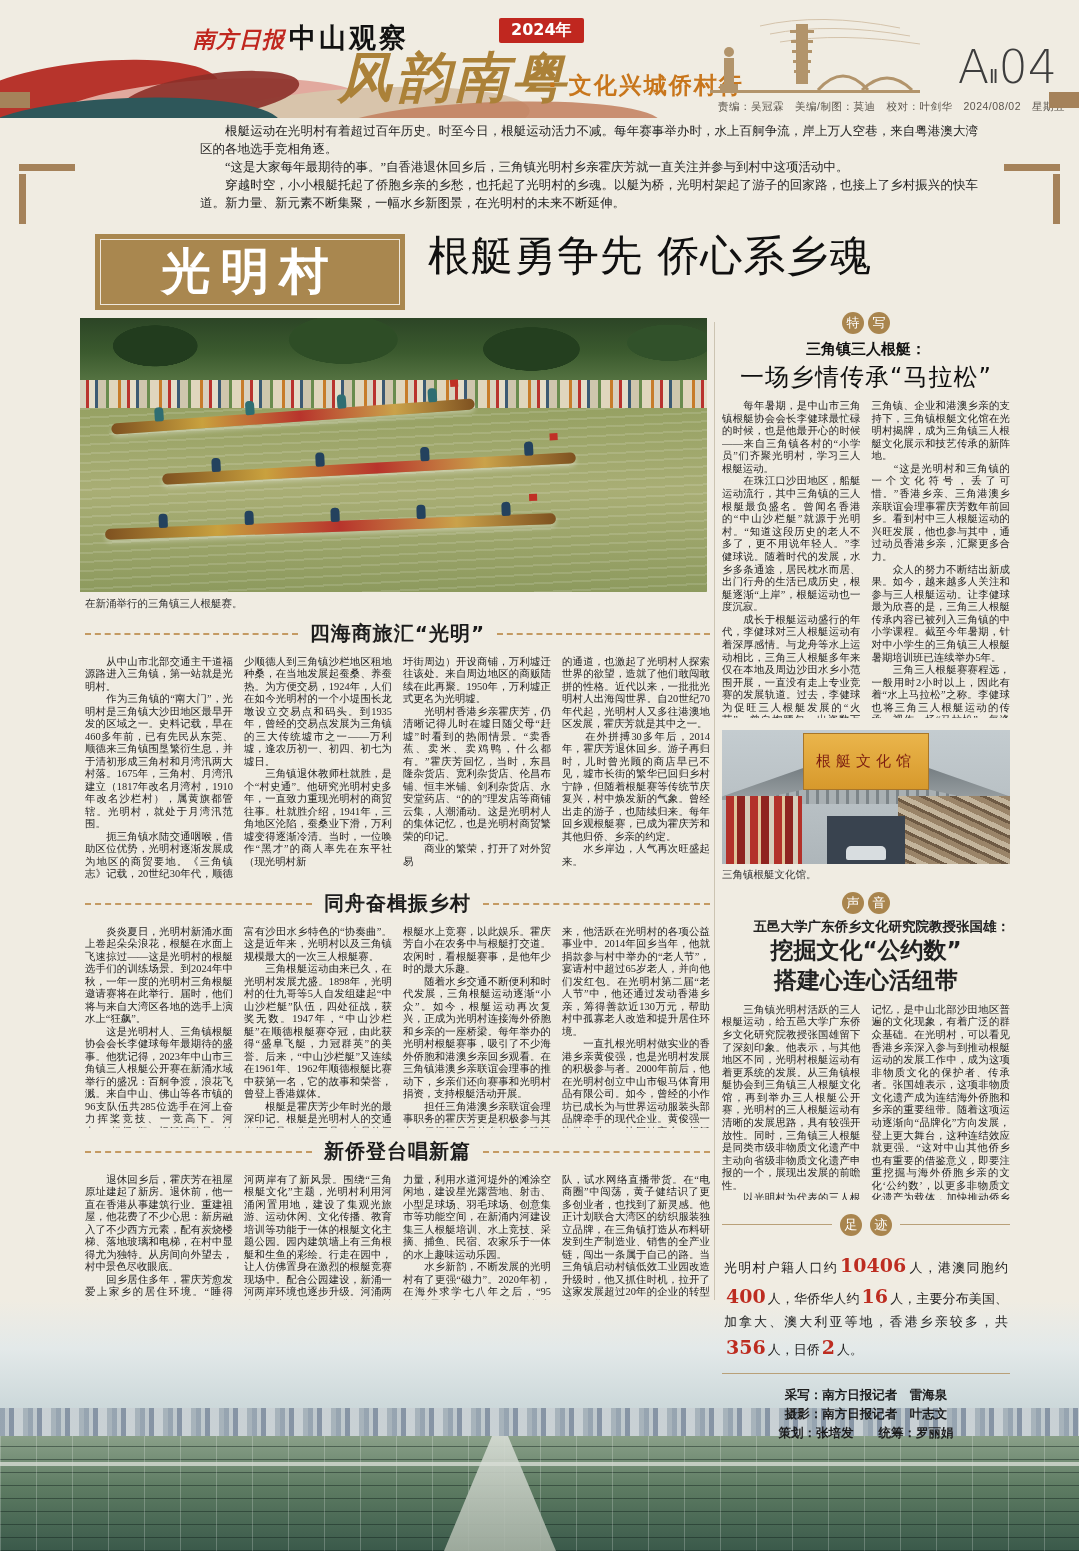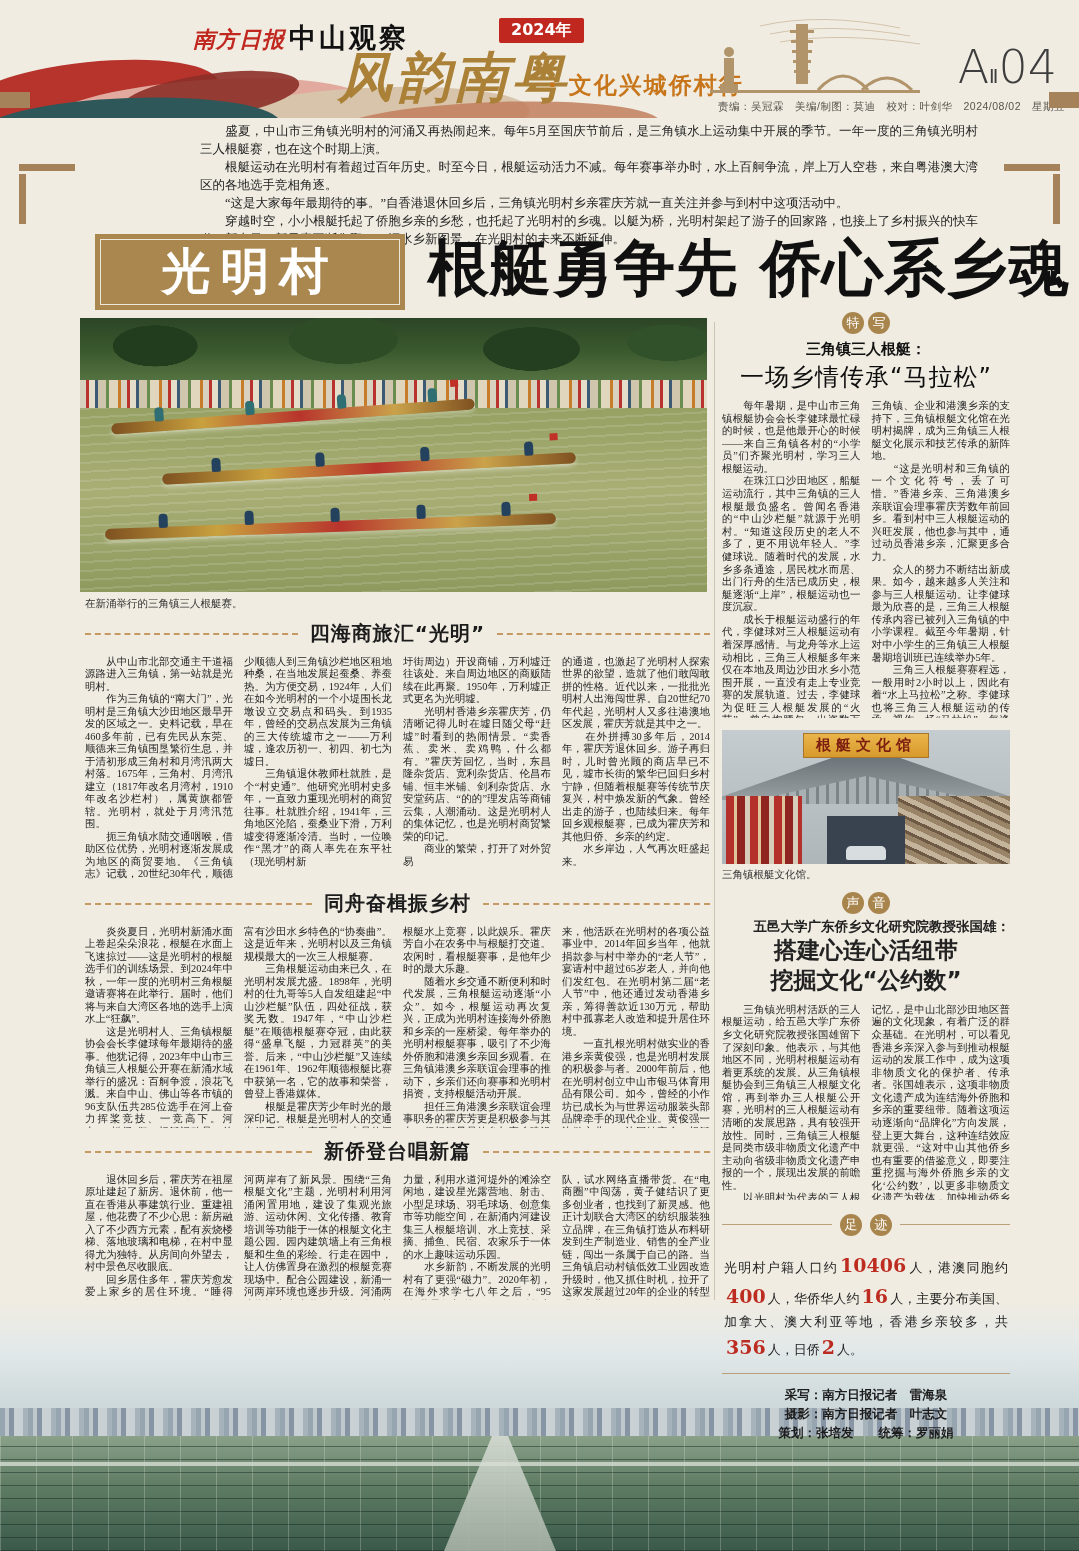--- a/index.html
+++ b/index.html
@@ -35,21 +35,21 @@
   .corner::after { content:""; position:absolute; top:10px; width:7px; height:50px; background:#a5825a; }
   .c-tl { left:19px; top:164px; } .c-tl::after { left:0; }
   .c-tr { right:19px; top:164px; } .c-tr::after { right:0; }
 
   
   .intro { position:absolute; left:200px; top:122px; width:778px; font-size:12.5px; line-height:1.44; text-align:justify; color:#1e1e1e; font-weight:500; }
 
   
   .hl-badge { position:absolute; left:95px; top:234px; width:310px; height:76px; background:#a9874f; color:#fff; display:flex; align-items:center; justify-content:center; font-size:49px; font-weight:900; letter-spacing:10px; font-family:"DejaVu Sans",sans-serif; }
   .hl-badge::after { content:""; position:absolute; inset:5px; border:1px solid rgba(255,255,255,.8); pointer-events:none; }
-  .hl-title { position:absolute; left:428px; top:228px; width:590px; font-size:61px; font-weight:700; color:#101010; font-family:"DejaVu Sans",sans-serif; letter-spacing:1px; white-space:nowrap; }
+  .hl-title { position:absolute; left:428px; top:228px; width:590px; font-size:42px; font-weight:400; color:#101010; font-family:"DejaVu Sans",sans-serif; letter-spacing:1px; white-space:nowrap; }
 
   
   .photo-main { position:absolute; left:80px; top:318px; width:627px; height:274px; overflow:hidden; background:#9aa668; }
   .ph-trees { height:62px; background:linear-gradient(180deg,#2c4526 0%,#3b5a2e 55%,#547241 100%); position:relative; }
   .ph-trees::after { content:""; position:absolute; inset:0;
      background:radial-gradient(70px 34px at 12% 45%, #223c1e 60%, transparent 61%),
                 radial-gradient(90px 40px at 42% 35%, #2e4d26 60%, transparent 61%),
                 radial-gradient(80px 36px at 72% 50%, #243f1f 60%, transparent 61%),
                 radial-gradient(70px 30px at 94% 40%, #31512a 60%, transparent 61%); }
   .ph-crowd { height:28px; background:repeating-linear-gradient(90deg,#d8d1bf 0 6px,#b9332e 6px 9px,#e4ddc9 9px 15px,#3c5a73 15px 18px,#cfc6ad 18px 26px,#6a8c4e 26px 29px,#e0d6bd 29px 38px,#c77c2a 38px 41px); }
@@ -89,21 +89,21 @@
   .cols2 .col { flex:1; font-size:10.4px; line-height:1.21; text-align:justify; white-space:pre-line; color:#242424; }
   .feat-cols { height:318px; }
   .voice-kicker { text-align:right; font-size:13.5px; font-weight:800; font-family:"DejaVu Sans",sans-serif; margin-top:4px; }
   .voice-title { text-align:center; font-size:23px; font-weight:900; font-family:"DejaVu Sans",sans-serif; line-height:1.3; }
   .voice-cols { height:196px; margin-top:8px; }
 
   
   .cult { position:relative; height:134px; margin-top:12px; background:linear-gradient(180deg,#c4ccd0,#aeb6ba); overflow:hidden; }
   .cult-roof { position:absolute; top:16px; left:-10px; right:-10px; height:54px; background:linear-gradient(180deg,#5f686d,#99a0a3); clip-path:polygon(0 100%,50% 0,100% 100%); }
   .cult-ceil { position:absolute; top:46px; left:14px; right:14px; height:28px; background:repeating-linear-gradient(90deg,#7d8589 0 3px,#a9b0b3 3px 10px); clip-path:polygon(0 100%,50% 0,100% 100%); }
-  .cult-sign { position:absolute; top:3px; left:50%; transform:translateX(-50%); background:linear-gradient(180deg,#eab54b,#d7992c); color:#7c1d10; font-weight:700; font-size:15px; letter-spacing:5px; padding:2px 12px; border:1px solid #a8762a; font-family:"DejaVu Serif",serif; white-space:nowrap; z-index:2; }
+  .cult-sign { position:absolute; top:3px; left:50%; transform:translateX(-50%); background:linear-gradient(180deg,#eab54b,#d7992c); color:#7c1d10; font-weight:400; font-size:15px; letter-spacing:5px; padding:18px 12px; border:1px solid #a8762a; font-family:"DejaVu Serif",serif; white-space:nowrap; z-index:2; }
   .cult-banners { position:absolute; left:4px; top:66px; bottom:0; width:76px; background:repeating-linear-gradient(90deg,#b3312a 0 8px,#e0c49a 8px 11px,#8f2420 11px 19px,#d7cdbb 19px 24px); }
   .cult-boats { position:absolute; right:0; top:66px; bottom:0; width:112px; background:repeating-linear-gradient(25deg,#9a8468 0 5px,#6e5a44 5px 8px,#c3b49b 8px 13px); }
   .cult-door { position:absolute; left:50%; transform:translateX(-50%); bottom:0; width:78px; height:48px; background:#39434f; }
   .cult-car { position:absolute; left:50%; transform:translateX(-50%); bottom:4px; width:40px; height:14px; border-radius:5px 5px 2px 2px; background:#d8dde0; }
   .cult-cap { font-size:10.5px; color:#333; margin-top:4px; }
 
   
   .fp-head { display:flex; align-items:center; gap:8px; margin-top:14px; }
   .fp-head .line { flex:1; border-top:1px solid #b9a078; position:relative; }
   .fp-box { border-bottom:1px solid #b9a078; padding:8px 2px 10px; font-size:13px; line-height:1.62; text-align:justify; color:#222; margin-top:6px; }
@@ -172,21 +172,20 @@
     <span class="big">A</span><span class="sub">Ⅱ</span><span class="big">04</span>
   </div>
   <div class="topline">责编：吴冠霖　美编/制图：莫迪　校对：叶剑华　2024/08/02　星期五</div>
 
   <div class="edge-bar edge-l"></div>
   <div class="edge-bar edge-r"></div>
   <div class="corner c-tl"></div>
   <div class="corner c-tr"></div>
 
   <div class="intro">
-    <p>　　盛夏，中山市三角镇光明村的河涌又再热闹起来。每年5月至国庆节前后，是三角镇水上运动集中开展的季节。一年一度的三角镇光明村三人根艇赛，也在这个时期上演。</p>
     <p>　　根艇运动在光明村有着超过百年历史。时至今日，根艇运动活力不减。每年赛事举办时，水上百舸争流，岸上万人空巷，来自粤港澳大湾区的各地选手竞相角逐。</p>
     <p>　　“这是大家每年最期待的事。”自香港退休回乡后，三角镇光明村乡亲霍庆芳就一直关注并参与到村中这项活动中。</p>
     <p>　　穿越时空，小小根艇托起了侨胞乡亲的乡愁，也托起了光明村的乡魂。以艇为桥，光明村架起了游子的回家路，也接上了乡村振兴的快车道。新力量、新元素不断集聚，一幅水乡新图景，在光明村的未来不断延伸。</p>
   </div>
 
   <div class="hl-badge">光明村</div>
   <div class="hl-title">根艇勇争先  侨心系乡魂</div>
 
   <div class="photo-main">
     <div class="ph-trees"></div>
@@ -320,22 +319,22 @@
           <div class="cult-car"></div>
         </div>
     </div>
     <div class="cult-cap">三角镇根艇文化馆。</div>
 
     <div class="coin-row" style="margin-top:10px">
       <span class="coin">声</span>
       <span class="coin">音</span>
     </div>
     <div class="voice-kicker">五邑大学广东侨乡文化研究院教授张国雄：</div>
+    <div class="voice-title">挖掘文化“公约数”</div>
     <div class="voice-title">搭建心连心活纽带</div>
-    <div class="voice-title">挖掘文化“公约数”</div>
     <div class="cols2 voice-cols">
       <div class="col">　　三角镇光明村活跃的三人根艇运动，给五邑大学广东侨乡文化研究院教授张国雄留下了深刻印象。他表示，与其他地区不同，光明村根艇运动有着更系统的发展。从三角镇根艇协会到三角镇三人根艇文化馆，再到举办三人根艇公开赛，光明村的三人根艇运动有清晰的发展思路，具有较强开放性。同时，三角镇三人根艇是同类市级非物质文化遗产中主动向省级非物质文化遗产申报的一个，展现出发展的前瞻性。
 　　以光明村为代表的三人根艇运动，是从沙田水乡渔业生产中衍生出的一种运动。“扒”根艇，是沙田水乡人们的一种共同</div>
       <div class="col">记忆，是中山北部沙田地区普遍的文化现象，有着广泛的群众基础。在光明村，可以看见香港乡亲深入参与到推动根艇运动的发展工作中，成为这项非物质文化的保护者、传承者。张国雄表示，这项非物质文化遗产成为连结海外侨胞和乡亲的重要纽带。随着这项运动逐渐向“品牌化”方向发展，登上更大舞台，这种连结效应就更强。“这对中山其他侨乡也有重要的借鉴意义，即要注重挖掘与海外侨胞乡亲的文化‘公约数’，以更多非物质文化遗产为载体，加快推动侨乡文化振兴，搭建与海外侨胞乡亲心连心的活纽带。”张国雄说。</div>
     </div>
 
     <div class="fp-head">
       <span class="line"></span>
       <span class="coin">足</span>
       <span class="coin">迹</span>

